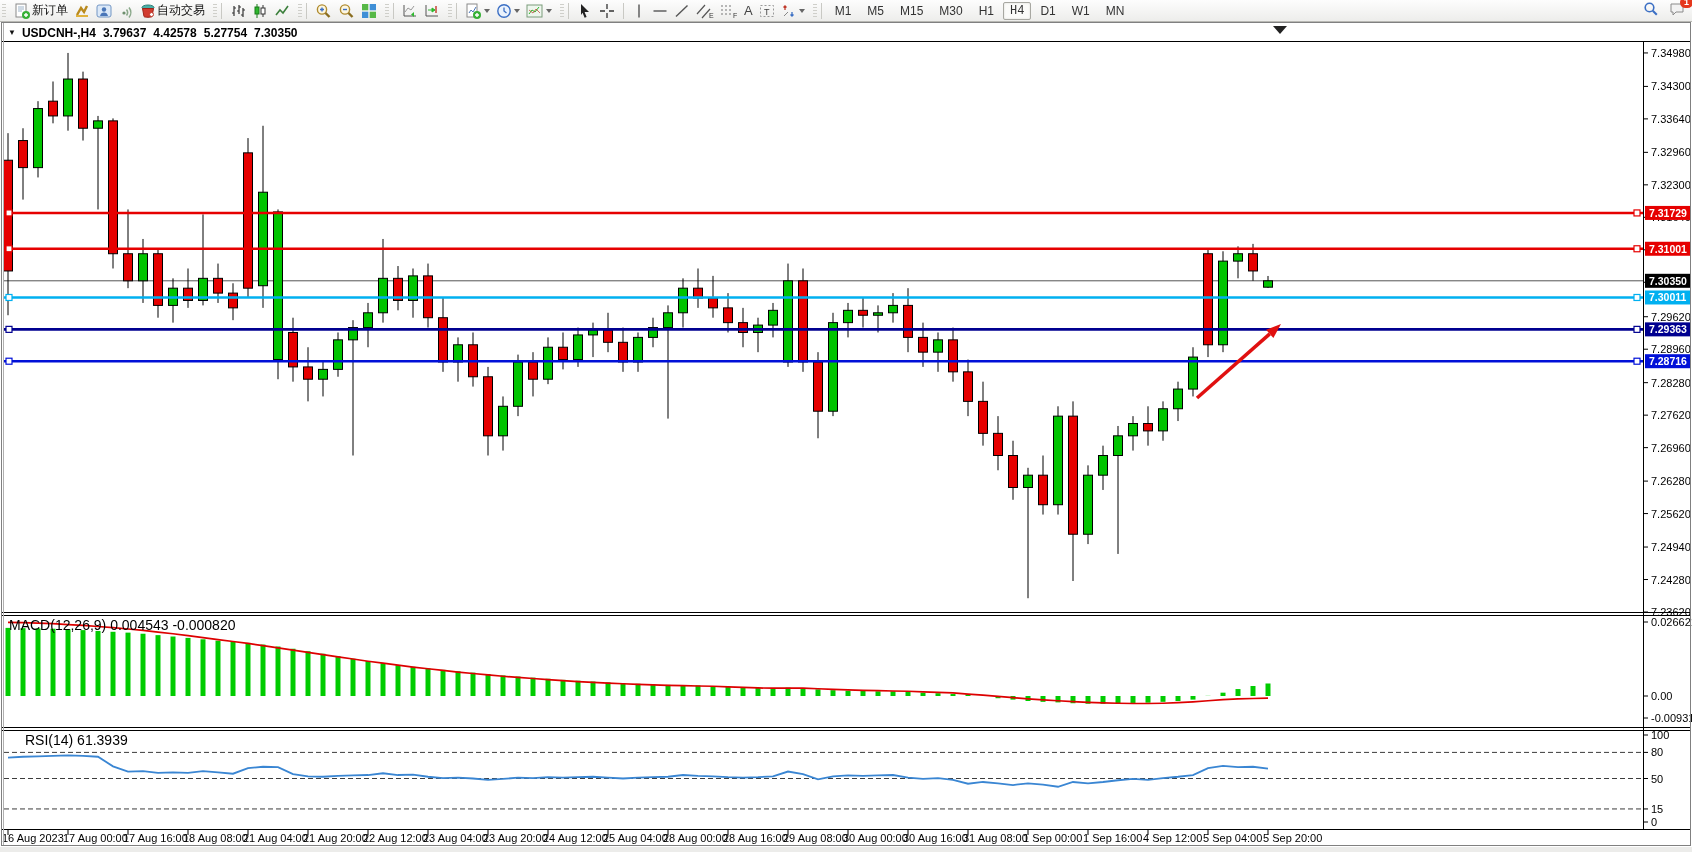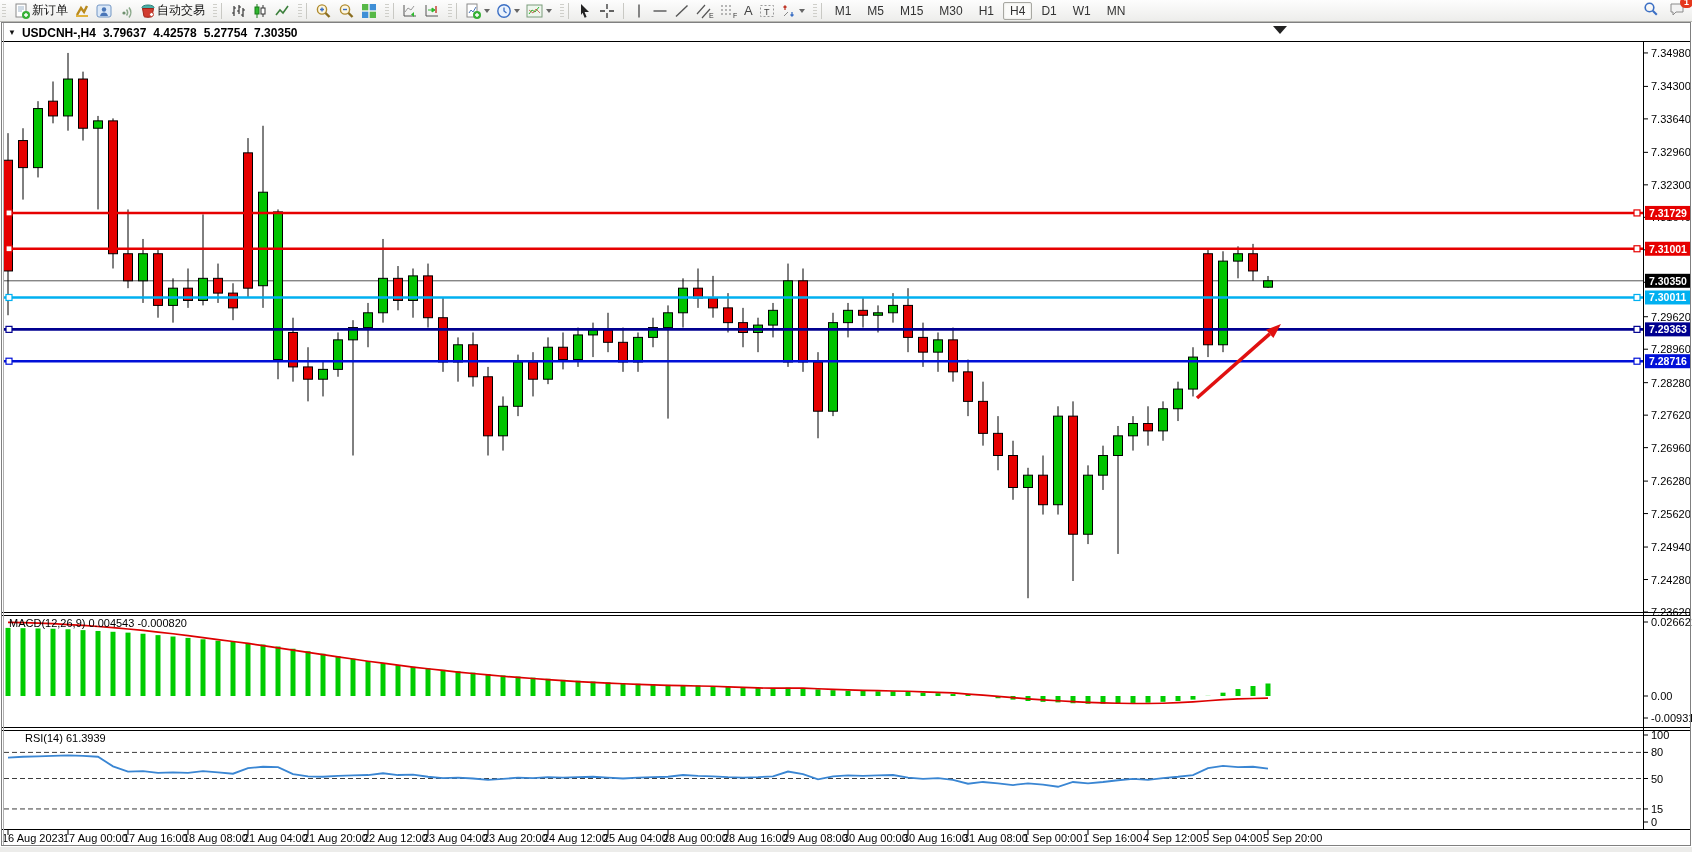--- a/index.html
+++ b/index.html
@@ -11,31 +11,31 @@
     display:flex;align-items:center;font-size:12px;color:#222;z-index:10;}
   .tb-group{display:flex;align-items:center;height:21px;padding:0 3px;}
   .tb-sep{width:1px;height:16px;background:#c9c9c4;margin:0 2px;}
   .grip{width:4px;height:14px;margin:0 2px;
     background:repeating-linear-gradient(to bottom,#cfcfca 0 1px,transparent 1px 3px);}
   .tb-btn{display:flex;align-items:center;gap:1px;padding:1px 3px;border-radius:2px;cursor:default;}
   .tb-btn svg{display:block;}
   .tb-label{font-size:12px;color:#111;}
   .caret{width:0;height:0;border:3px solid transparent;border-top:4px solid #666;margin:4px 0 0 1px;}
   .tf{padding:1px 6px;margin:12px 1px;font-size:12px;color:#333;border:1px solid transparent;border-radius:2px;}
-  .tf.active{background:#fbfbf9;border-color:#a8a8a2;box-shadow:inset 0 0 2px #d6d6d0;}
+  .tf.active{background:#fbfbf9;border-color:#a8a8a2;box-shadow:inset 0 0 2px #d6d6d0;font-family:Liberation Mono, monospace;}
   .tb-right{position:absolute;right:6px;top:0;height:21px;display:flex;align-items:center;gap:10px;}
   .badge{position:absolute;top:-4px;right:-7px;background:#e5371c;color:#fff;font-size:9px;font-weight:bold;
     border-radius:7px;min-width:9px;height:11px;line-height:11px;text-align:center;padding:0 2px;}
   .chat-wrap{position:relative;}
   .letter-icon{font-size:11px;color:#444;}
   
   .title-row{position:absolute;left:8px;top:25px;height:15px;display:flex;align-items:center;gap:7px;
     font-size:12px;font-weight:600;color:#000;z-index:5;}
   .title-row .tri{font-size:8px;color:#111;margin-right:-1px;}
-  .ind-label{position:absolute;font-size:11px;color:#000;z-index:5;white-space:pre;}
+  .ind-label{position:absolute;font-size:14px;color:#000;z-index:5;white-space:pre;}
   #macd-label{left:9px;top:617px;}
   #rsi-label{left:9px;top:732px;padding-left:16px;}
   svg text{font-family:"Liberation Sans",sans-serif;}
   .bottom-strip{position:absolute;left:0;top:847px;width:1692px;height:5px;background:#ececea;z-index:4;}
 </style>
 </head>
 <body>
 
 <div class="app">
 

